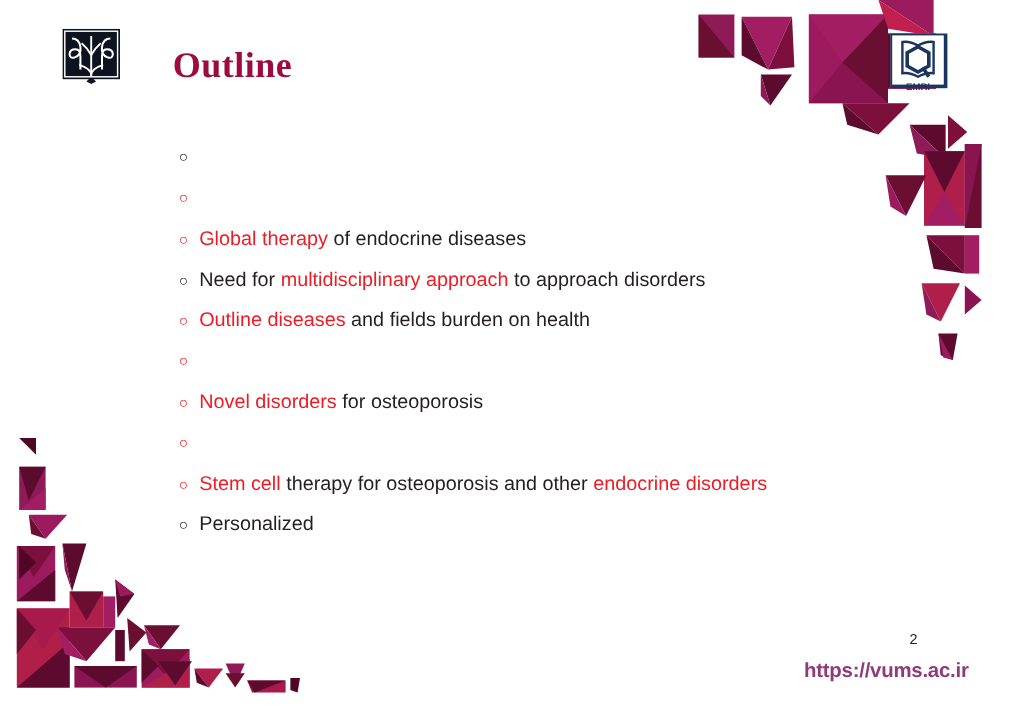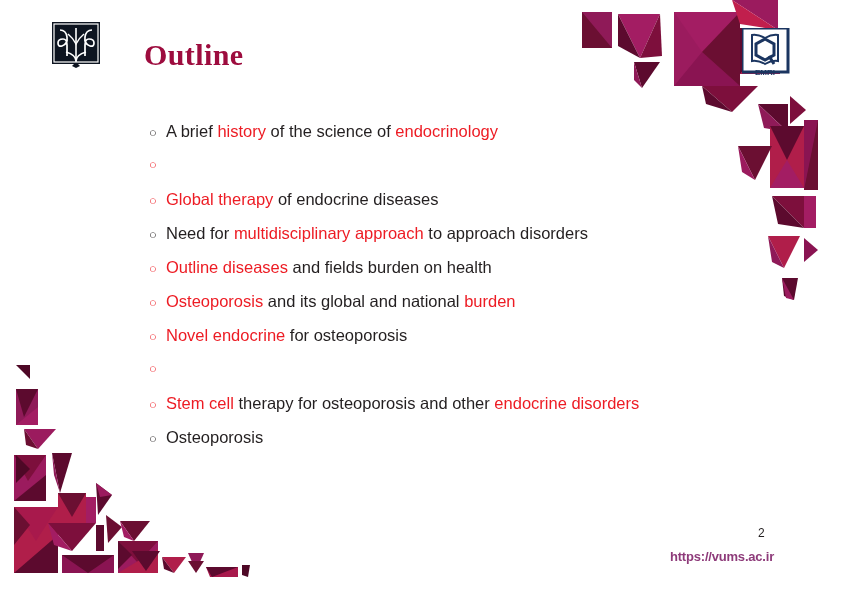--- a/index.html
+++ b/index.html
@@ -33,21 +33,21 @@
     width: 250px;
     height: 230px;
   }
 
   
   #header {
     position: absolute;
     top: 22px;
     left: 52px;
     display: flex;
-    align-items: flex-start;
+    align-items: flex-end;
   }
   #org-emblem {
     width: 48px;
     height: 46px;
     flex: 0 0 auto;
   }
   #slide-title {
     margin-left: 44px;
     font-family: "Liberation Serif", "DejaVu Serif", serif;
     font-weight: bold;
@@ -92,21 +92,21 @@
     position: absolute;
     top: 526px;
     left: 758px;
     font-size: 12px;
     color: #231f20;
   }
   #site-url {
     position: absolute;
     top: 549px;
     left: 670px;
-    font-size: 13px;
+    font-size: 17px;
     font-weight: bold;
     color: #8e3b7a;
     letter-spacing: -0.2px;
   }
 </style>
 </head>
 <body>
 
 <div id="slide">
 
@@ -234,54 +234,52 @@
     <rect x="0" y="0" width="46" height="44" fill="#ffffff" stroke="#1b3560" stroke-width="3"></rect>
     <path d="M23 10 q-7 -4 -13 -3 l0 26 q6 -1 13 3 q7 -4 13 -3 l0 -26 q-6 -1 -13 3 Z" fill="none" stroke="#1b3560" stroke-width="2"></path>
     <polygon points="23,11 32,16 32,27 23,32 14,27 14,16" fill="none" stroke="#1b3560" stroke-width="3"></polygon>
     <path d="M27 28 l5 8" stroke="#1b3560" stroke-width="3" fill="none"></path>
     <text x="23" y="47" text-anchor="middle" fill="#1b3560" font-family="Liberation Sans, sans-serif" font-size="8" font-weight="bold">EMRI</text>
   </svg>
 
   <ul id="outline-list">
       <li class="outline-item">
         <span class="bullet black">○</span>
-        <span><span class="seg-black">A brief </span><span class="seg-red">history</span><span class="seg-black"> of the science of </span><span class="seg-red">endocrinology</span></span>
       </li>
       <li class="outline-item">
         <span class="bullet red">○</span>
       </li>
       <li class="outline-item">
         <span class="bullet red">○</span>
         <span><span class="seg-red">Global therapy</span><span class="seg-black"> of endocrine diseases</span></span>
       </li>
       <li class="outline-item">
         <span class="bullet black">○</span>
         <span><span class="seg-black">Need for </span><span class="seg-red">multidisciplinary approach</span><span class="seg-black"> to approach disorders</span></span>
       </li>
       <li class="outline-item">
         <span class="bullet red">○</span>
         <span><span class="seg-red">Outline diseases</span><span class="seg-black"> and fields burden on health</span></span>
       </li>
       <li class="outline-item">
         <span class="bullet red">○</span>
-        <span><span class="seg-red">Osteoporosis</span><span class="seg-black"> and its global and national </span><span class="seg-red">burden</span></span>
-      </li>
-      <li class="outline-item">
-        <span class="bullet red">○</span>
-        <span><span class="seg-red">Novel endocrine</span><span class="seg-black"> for osteoporosis</span></span>
+      </li>
+      <li class="outline-item">
+        <span class="bullet red">○</span>
+        <span><span class="seg-red">Novel disorders</span><span class="seg-black"> for osteoporosis</span></span>
       </li>
       <li class="outline-item">
         <span class="bullet red">○</span>
       </li>
       <li class="outline-item">
         <span class="bullet red">○</span>
         <span><span class="seg-red">Stem cell</span><span class="seg-black"> therapy for osteoporosis and other </span><span class="seg-red">endocrine disorders</span></span>
       </li>
       <li class="outline-item">
         <span class="bullet black">○</span>
-        <span><span class="seg-black">Osteoporosis</span></span>
+        <span><span class="seg-black">Personalized</span></span>
       </li>
     </ul>
 
   <div id="page-number">2</div>
   <div id="site-url">https://vums.ac.ir</div>
 
 </div>
 
 </body></html>

